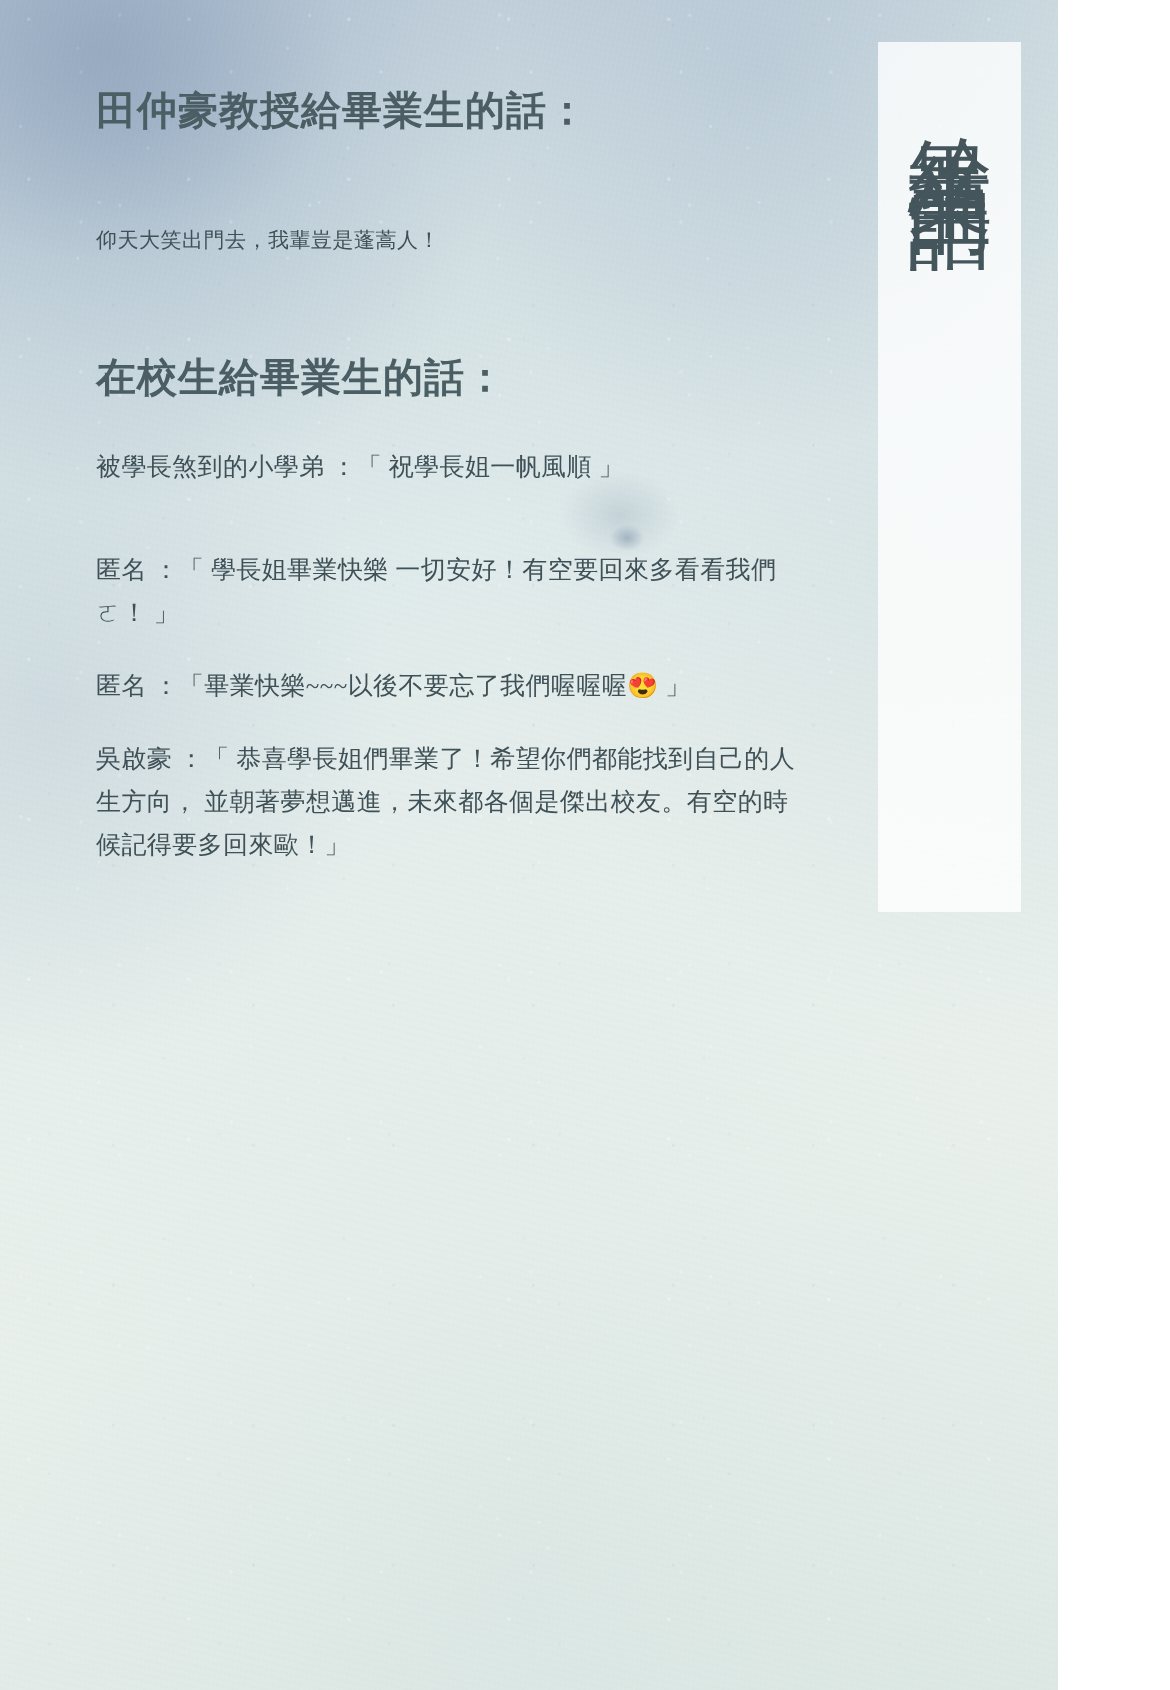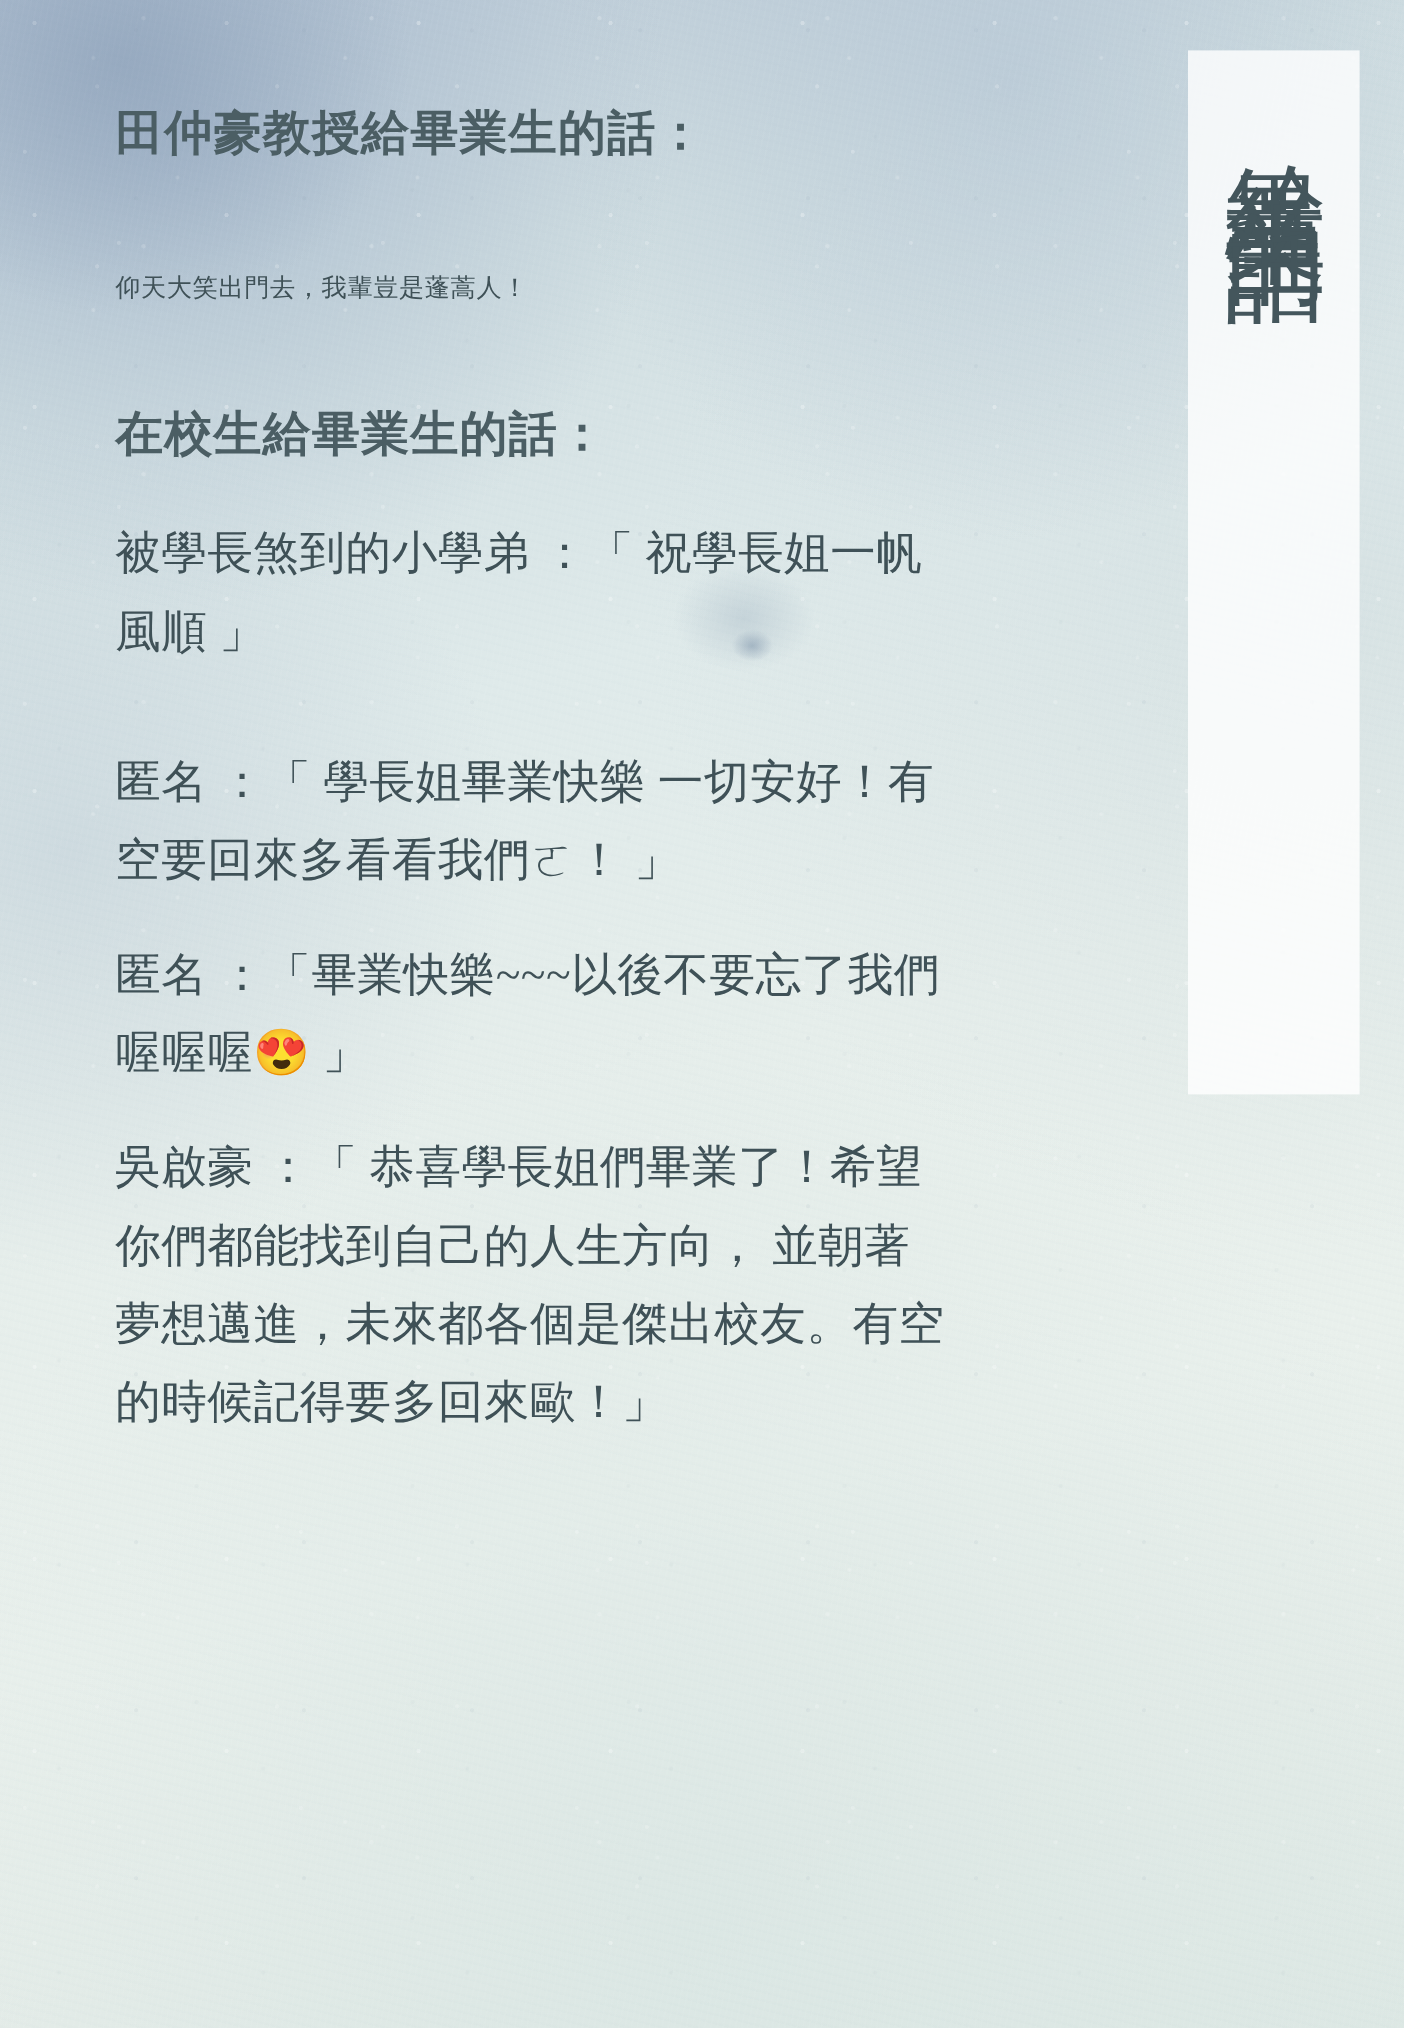--- a/index.html
+++ b/index.html
@@ -8,21 +8,21 @@
   }
   body {
     width: 1170px;
     height: 1690px;
     font-family: "Liberation Serif", "DejaVu Serif", serif;
     overflow: hidden;
   }
 
   .poster {
     position: relative;
-    width: 1170px;
+    width: 1058px;
     height: 1690px;
     box-sizing: border-box;
     overflow: hidden;
     background:
       radial-gradient(ellipse 60% 40% at 12% 6%, rgba(150,170,195,0.55) 0%, rgba(150,170,195,0) 60%),
       radial-gradient(ellipse 50% 35% at 72% 4%, rgba(168,186,206,0.45) 0%, rgba(168,186,206,0) 65%),
       radial-gradient(ellipse 45% 30% at 5% 42%, rgba(176,192,206,0.38) 0%, rgba(176,192,206,0) 70%),
       radial-gradient(ellipse 70% 45% at 95% 30%, rgba(196,210,216,0.35) 0%, rgba(196,210,216,0) 70%),
       radial-gradient(ellipse 80% 60% at 50% 95%, rgba(214,228,226,0.55) 0%, rgba(214,228,226,0) 75%),
       linear-gradient(165deg, #b9c8d6 0%, #cfdde1 16%, #dfeaea 34%, #e6eeeb 52%, #e9f0ec 70%, #e4ece8 85%, #dde8e4 100%);
@@ -112,31 +112,31 @@
   .heading {
     font-size: 40px;
     line-height: 1.35;
     color: #4b5e64;
     font-weight: 700;
     letter-spacing: 1px;
     margin: 0 0 0 0;
     font-family: "Liberation Serif", "DejaVu Serif", serif;
   }
   .heading.second {
-    margin-top: 0;
+    margin-top: 16px;
   }
   .para {
     font-size: 21px;
     line-height: 1.58;
     color: #3f5157;
     letter-spacing: 0.5px;
     font-family: "Liberation Serif", "DejaVu Serif", serif;
   }
   .quote {
-    font-size: 38px;
+    font-size: 25px;
     line-height: 1.72;
     color: #3f5157;
     letter-spacing: 0.4px;
     font-family: "Liberation Serif", "DejaVu Serif", serif;
   }
   .spacer-lg { height: 86px; }
   .spacer-md { height: 78px; }
   .spacer-sm { height: 40px; }
   .spacer-xs { height: 30px; }
 </style>

